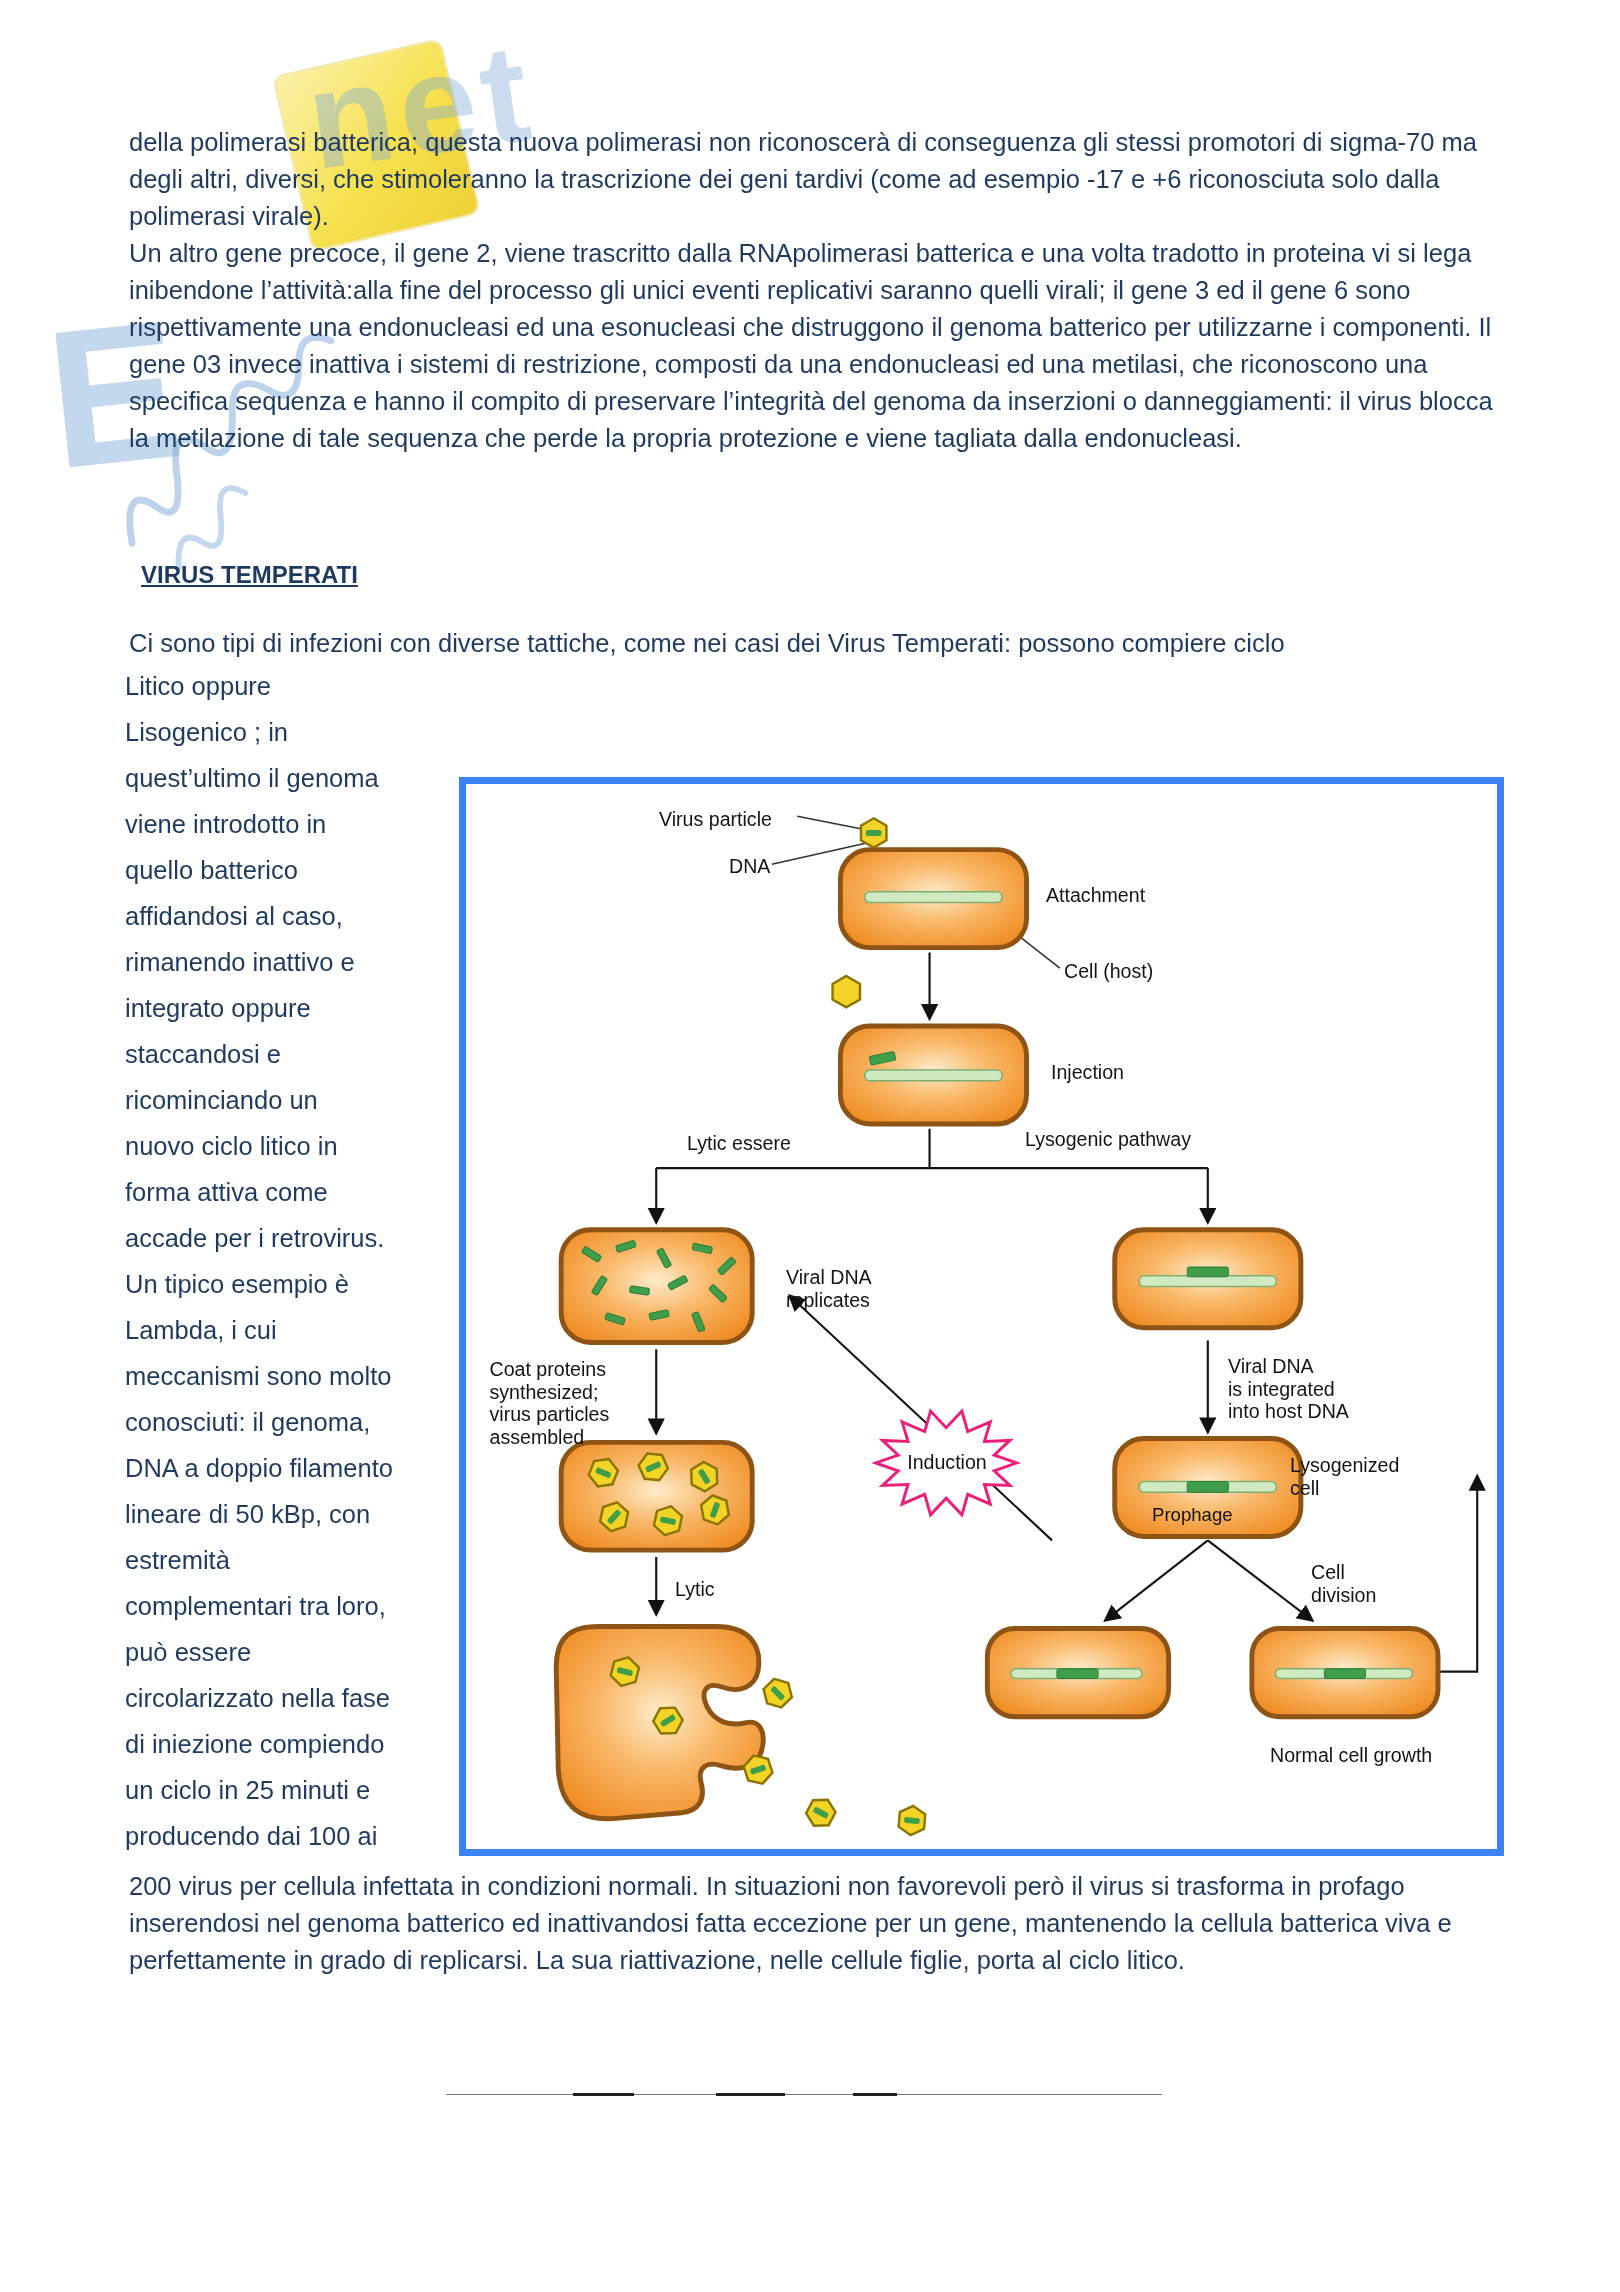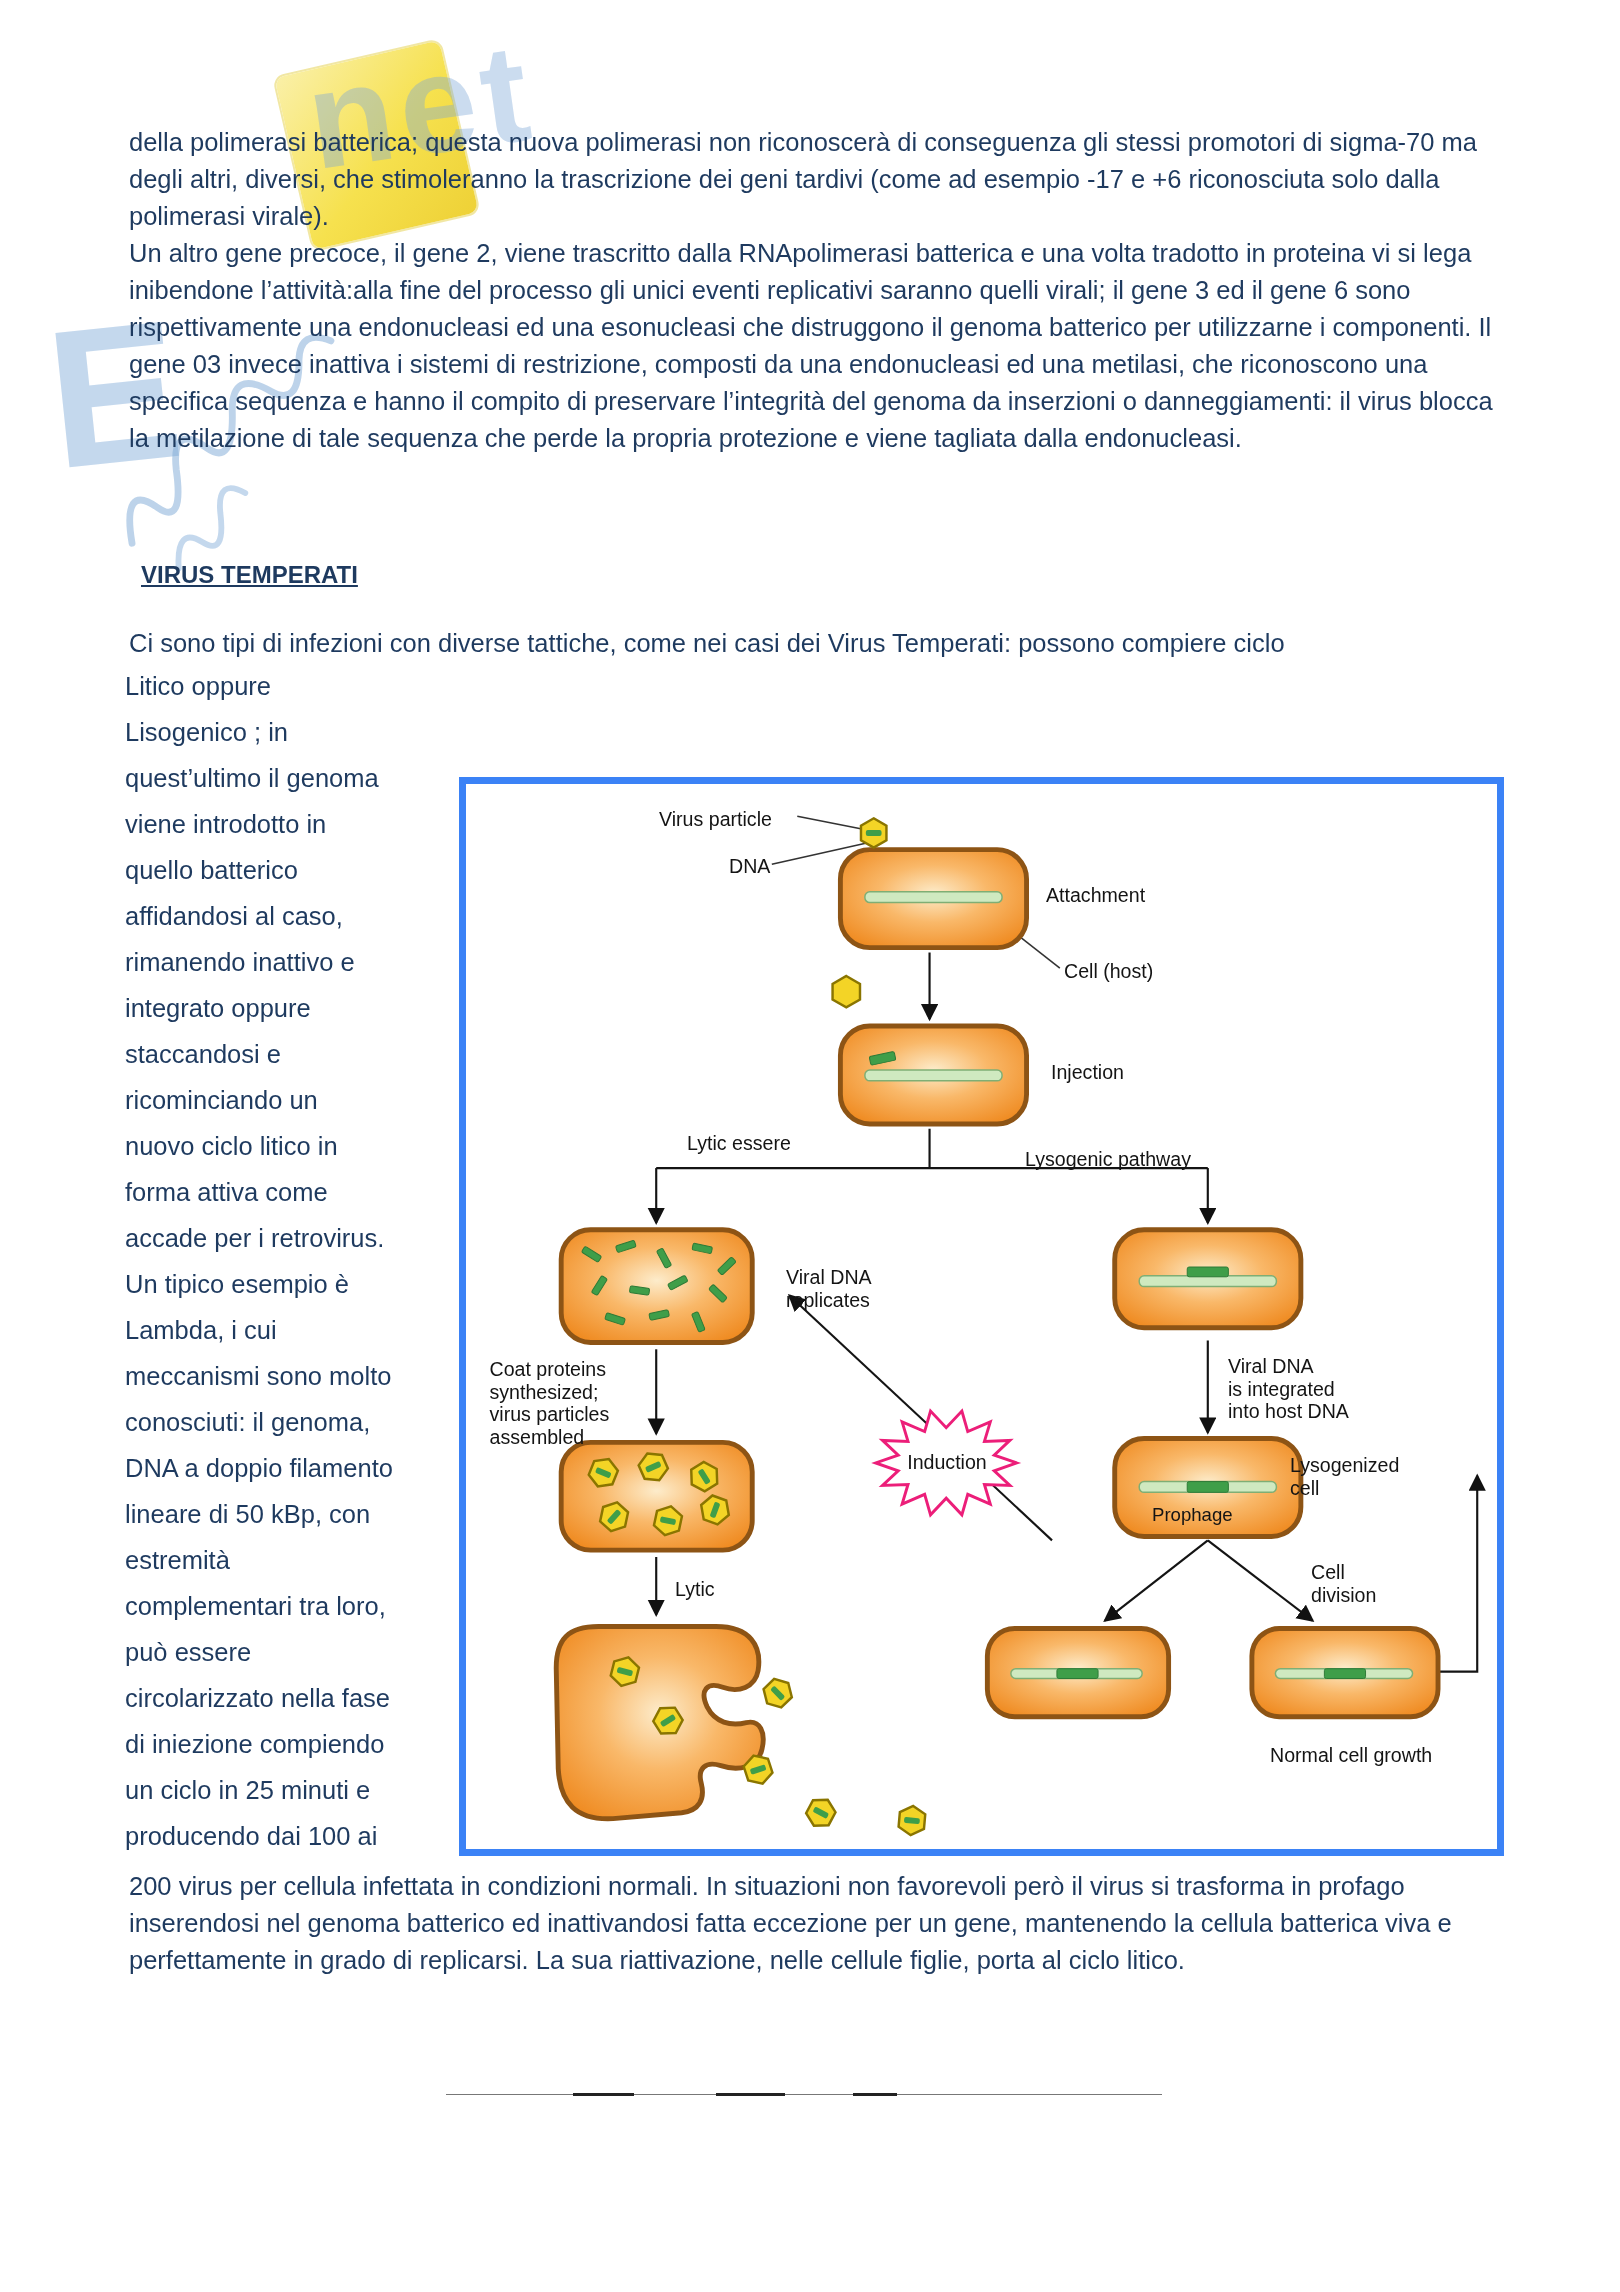--- a/index.html
+++ b/index.html
@@ -198,21 +198,21 @@
                 425,716 441,701 418,693 441,685 425,670 451,671 445,651 468,661 474,640 490,657 506,640 512,661
                 535,651 529,671 555,670 539,685"></polygon>
     </svg>
 
     <div class="fig-label" style="left:193px;top:23.5px;">Virus particle</div>
     <div class="fig-label" style="left:263px;top:71px;">DNA</div>
     <div class="fig-label" style="left:580px;top:100px;">Attachment</div>
     <div class="fig-label" style="left:598px;top:176px;">Cell (host)</div>
     <div class="fig-label" style="left:585px;top:277px;">Injection</div>
     <div class="fig-label" style="left:221px;top:348px;">Lytic essere</div>
-    <div class="fig-label" style="left:559px;top:364px;">Lysogenic pathway</div>
+    <div class="fig-label" style="left:559px;top:344px;">Lysogenic pathway</div>
     <div class="fig-label" style="left:320px;top:482px;">Viral DNA
 replicates</div>
     <div class="fig-label" style="left:23.5px;top:574px;">Coat proteins
 synthesized;
 virus particles
 assembled</div>
     <div class="fig-label" style="left:209px;top:794px;">Lytic</div>
     <div class="fig-label" style="left:420px;top:667px;width:122px;text-align:center;">Induction</div>
     <div class="fig-label" style="left:762px;top:571px;">Viral DNA
 is integrated

